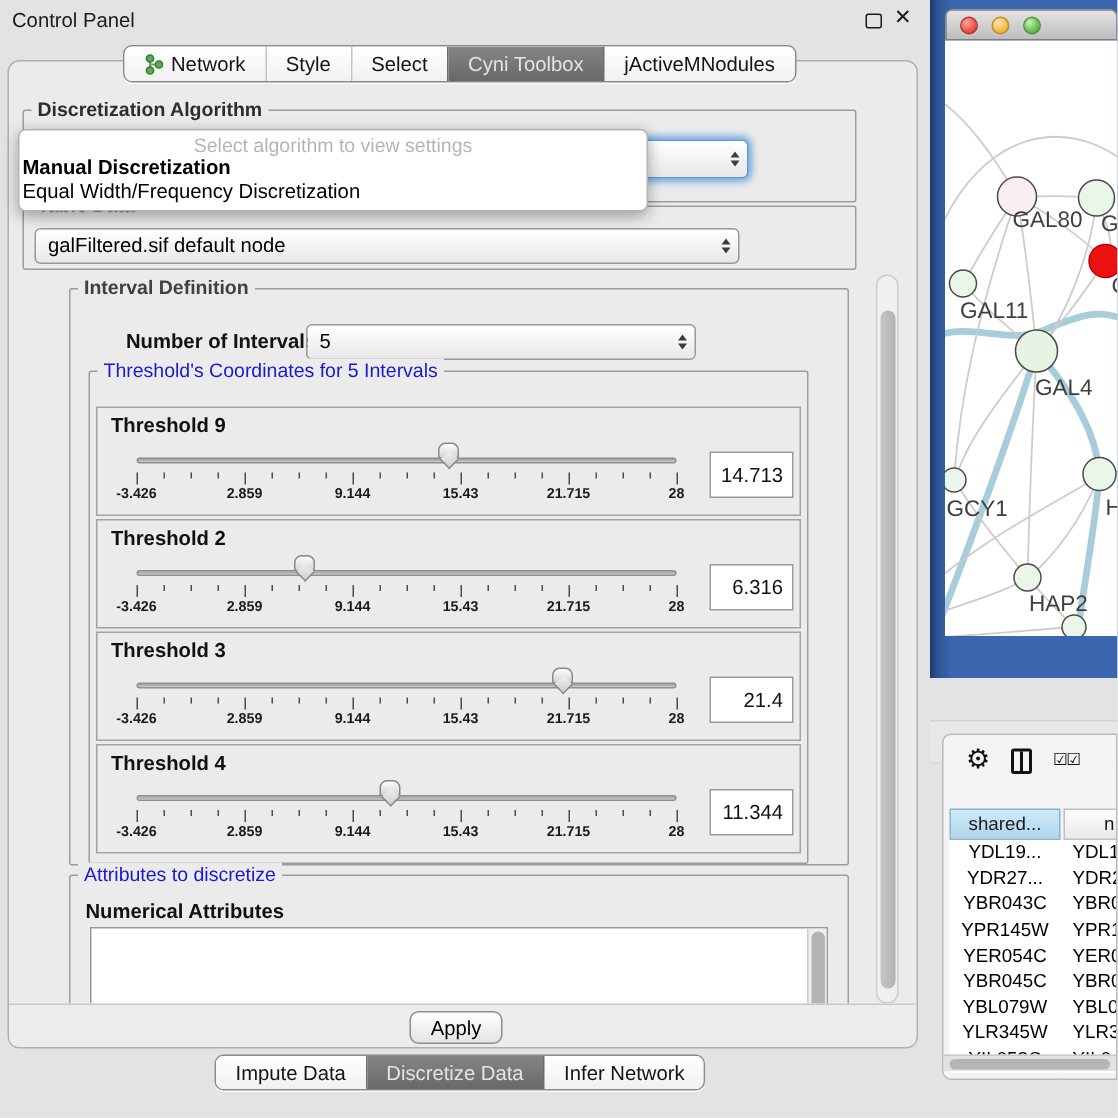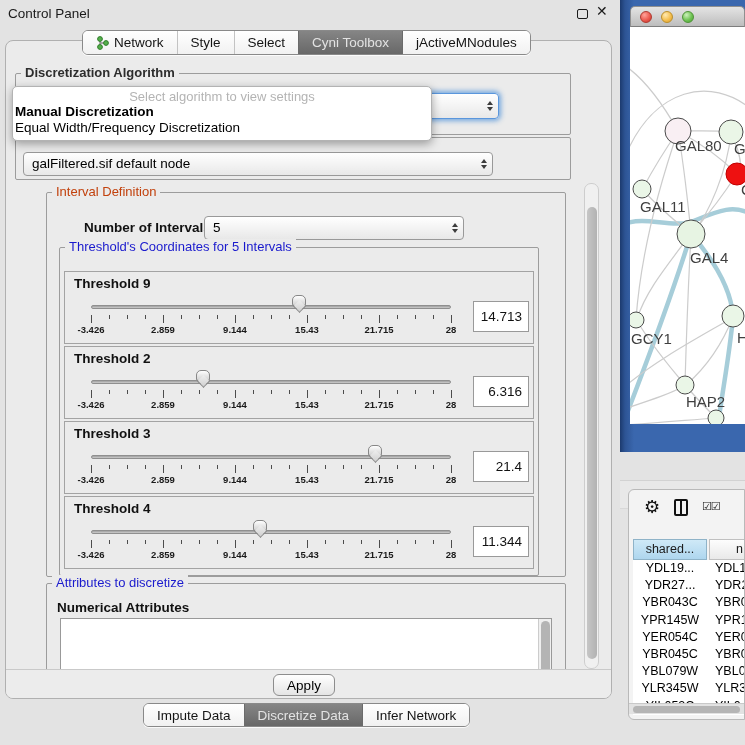--- a/index.html
+++ b/index.html
@@ -24,21 +24,21 @@
   #top-tabs { left:82px; top:30px; }
   #bottom-tabs { left:143px; top:703px; height:24px; }
 
   
   .cp-panel { left:5px; top:40px; width:607px; height:659px; background:#ebebeb;
               border:1px solid #b0b0b0; border-radius:8px; overflow:hidden; }
   .group { position:absolute; border:1px solid #9c9c9c; border-radius:2px; }
   .group-title { position:absolute; top:-9px; left:5px; background:#ebebeb; padding:0 4px;
                  font-size:13px; white-space:nowrap; }
   .gt-dark  { color:#2d2d2d; font-weight:bold; }
-  .gt-green { color:#c2410c; }
+  .gt-green { color:#404040;font-weight:bold; }
   .gt-blue  { color:#1a1acd; }
 
   .combo { position:absolute; background:linear-gradient(#ffffff,#e8e8e8); border:1px solid #999;
            border-radius:4px; }
   .combo-text { display:block; padding-left:8px; font-size:13.5px; line-height:22px; color:#000;
                 overflow:hidden; white-space:nowrap; }
   .stepper { position:absolute; right:5px; top:50%; transform:translateY(-50%); display:flex;
              flex-direction:column; align-items:center; gap:2px; }
   .tri-up   { width:0; height:0; border-left:3.5px solid transparent; border-right:3.5px solid transparent;
               border-bottom:4.5px solid #3c3c3c; }

